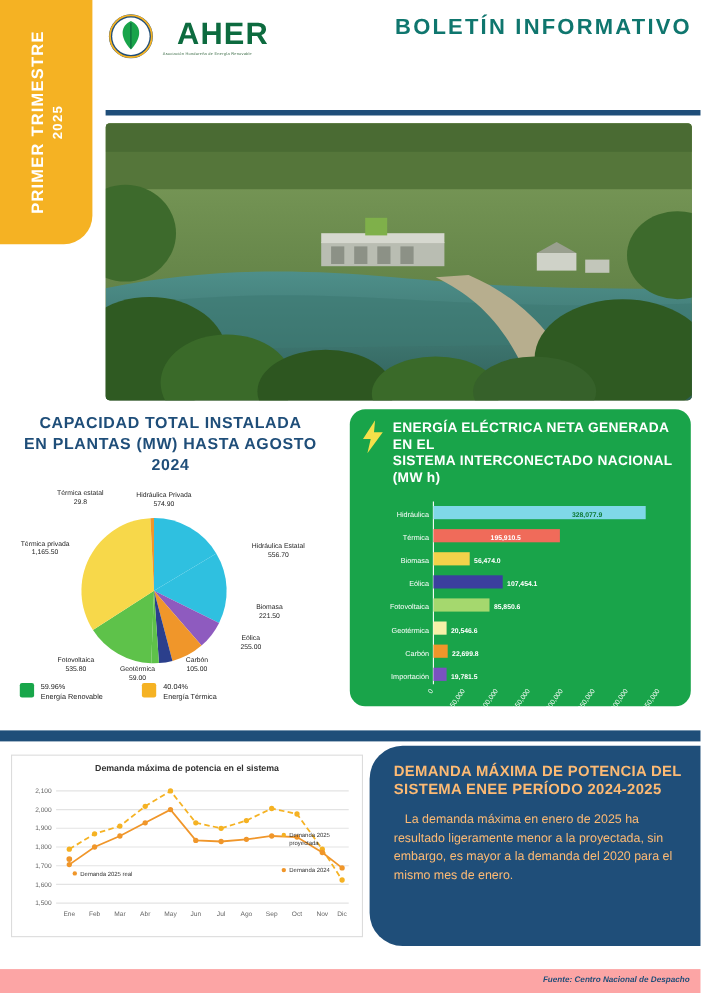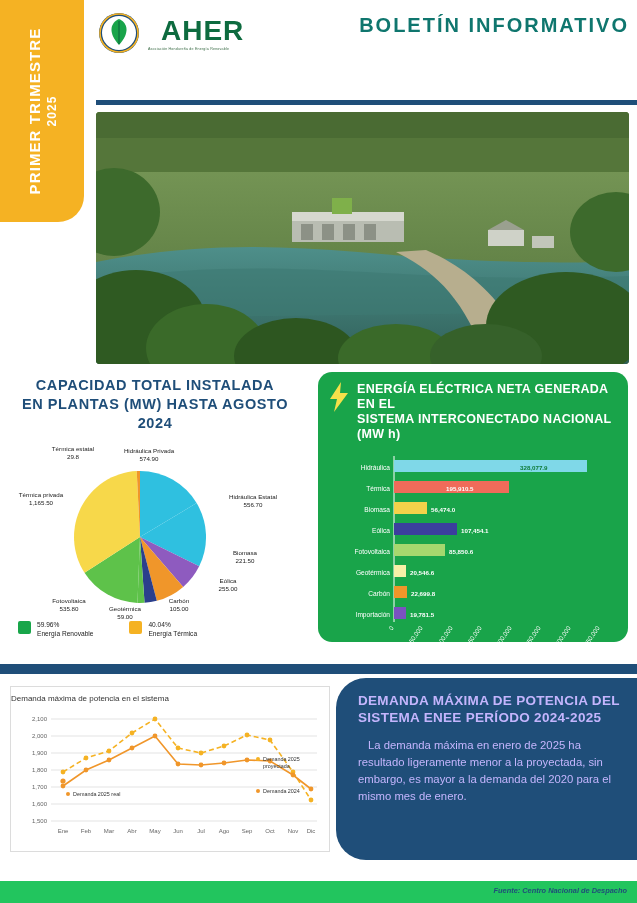--- a/index.html
+++ b/index.html
@@ -98,40 +98,40 @@
   
   .bottom { position: absolute; left: 0; top: 664px; width: 637px; height: 196px; }
   .bottom-strip {
     position: absolute; left: 0; top: 0; width: 637px; height: 10px; background: #1f4e79;
   }
   .line-panel {
     position: absolute; left: 10px; top: 22px; width: 320px; height: 166px;
     background: #ffffff; border: 1px solid #dcdcdc;
   }
   .line-title {
-    font-size: 8px; color: #333; padding-top: 7px; font-weight: normal;
+    font-size: 8px; color: #333; text-align: center; padding-top: 7px; font-weight: bold;
   }
   .line-chart { position: relative; width: 318px; height: 140px; }
   .line-chart svg { position: absolute; left: 0; top: 0; }
 
   .blue-panel {
     position: absolute; left: 336px; top: 14px; width: 301px; height: 182px;
     background: #1f4e79; border-radius: 30px 0 0 30px;
-    padding: 14px 16px 10px 22px; color: #c4b5fd;
+    padding: 14px 16px 10px 22px; color: #fdba74;
   }
   .blue-title {
     font-size: 13.5px; font-weight: bold; line-height: 17px; letter-spacing: .3px;
   }
   .blue-body {
     font-size: 11.3px; line-height: 17px; margin-top: 11px; text-indent: 10px;
   }
 
   .footer {
     position: absolute; left: 0; bottom: 0; width: 637px; height: 22px;
-    background: #22c55e;
+    background: #fca5a5;
   }
   .footer-text {
     position: absolute; right: 10px; top: 5px; font-size: 7.4px; font-style: italic;
     font-weight: bold; color: #1f4e79;
   }
 </style>
 </head>
 <body>
 
 <div class="page">

